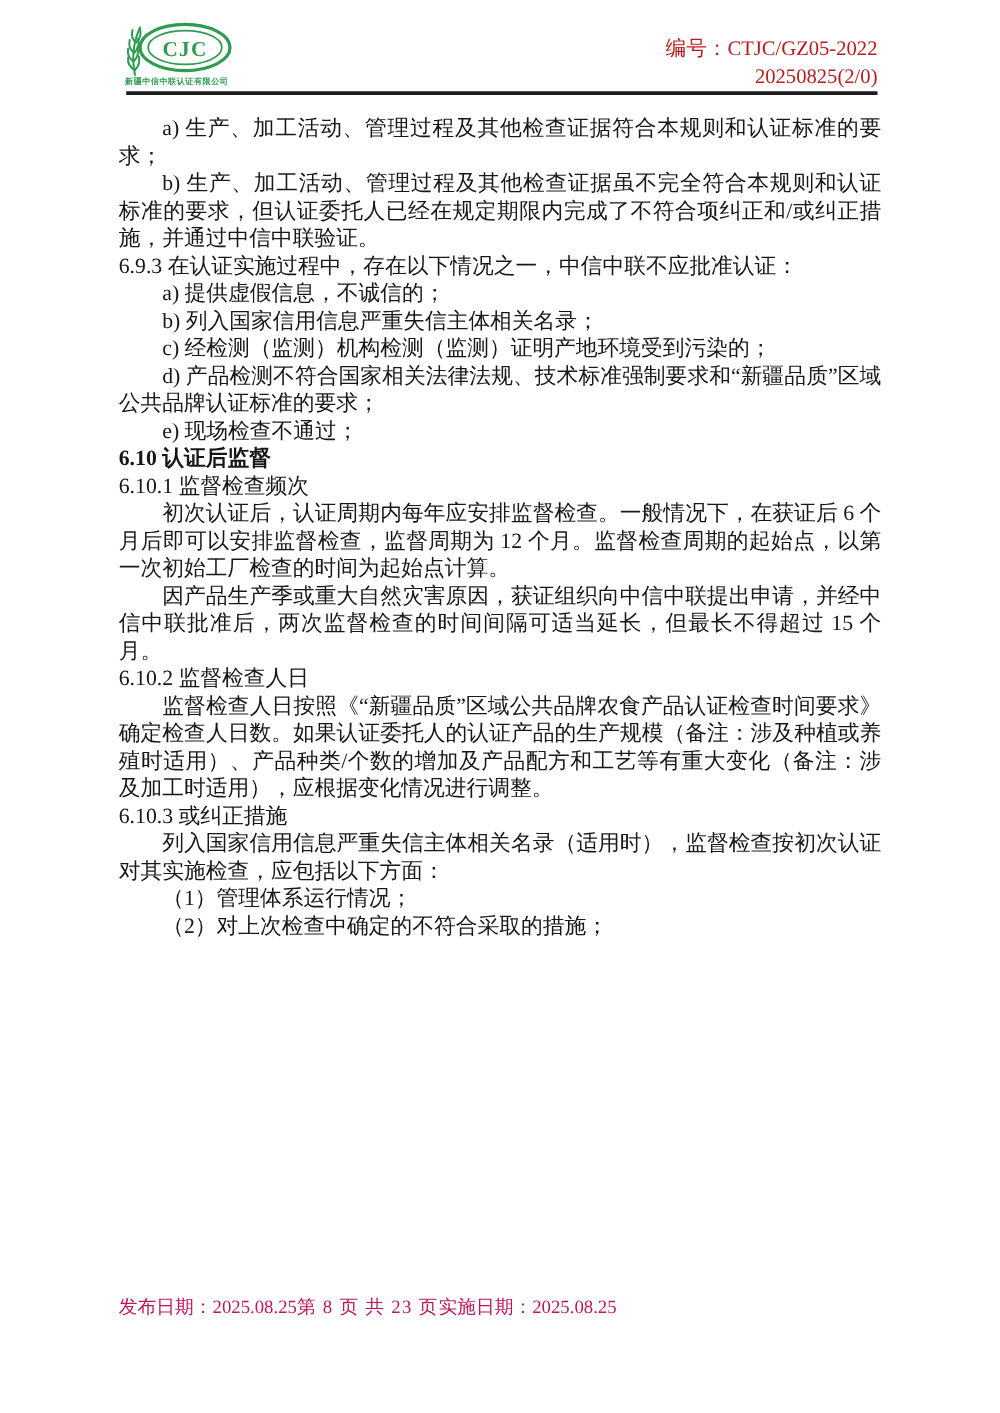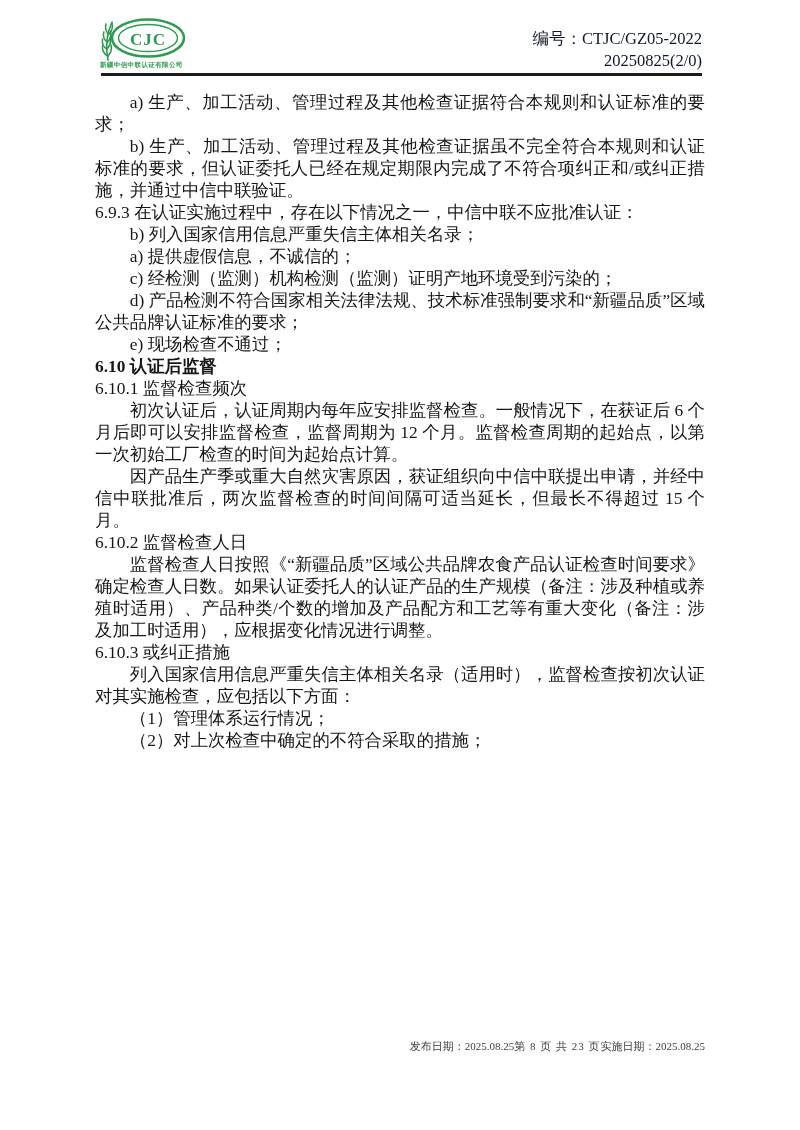--- a/index.html
+++ b/index.html
@@ -35,21 +35,21 @@
     color: #2e9b50;
     white-space: nowrap;
   }
   .doc-meta {
     position: absolute;
     top: 28px;
     right: 98px;
     text-align: right;
     font-size: 16.5px;
     line-height: 22px;
-    color: #0f172a;
+    color: #b91c1c;
     white-space: nowrap;
   }
   .header-rule {
     position: absolute;
     top: 73px;
     left: 101px;
     right: 98px;
     height: 3px;
     background: #1c1c1c;
   }
@@ -71,25 +71,25 @@
   .doc-body p.indent { text-indent: 2em; }
   .doc-body p.flush  { text-indent: 0; }
   .doc-body p.heading { text-indent: 0; font-weight: bold; }
   
   .doc-footer {
     position: absolute;
     left: 95px;
     width: 610px;
     top: 1034px;
     height: 24px;
-    font-size: 11px;
+    font-size: 15px;
     line-height: 24px;
-    color: #404040;
+    color: #be185d;
     display: flex;
-    justify-content: flex-end;
+    justify-content: flex-start;
     align-items: center;
     white-space: nowrap;
   }
   .doc-footer .f-center { letter-spacing: 1px; }
 </style>
 </head>
 <body>
 
 <div class="page">
 
@@ -120,22 +120,22 @@
     <div><span>编号：</span><span>CTJC/GZ05-2022</span></div>
     <div>20250825(2/0)</div>
   </div>
 
   <div class="header-rule"></div>
 
   <main class="doc-body">
       <p class="indent">a) 生产、加工活动、管理过程及其他检查证据符合本规则和认证标准的要求；</p>
       <p class="indent">b) 生产、加工活动、管理过程及其他检查证据虽不完全符合本规则和认证标准的要求，但认证委托人已经在规定期限内完成了不符合项纠正和/或纠正措施，并通过中信中联验证。</p>
       <p class="flush">6.9.3 在认证实施过程中，存在以下情况之一，中信中联不应批准认证：</p>
+      <p class="indent">a) 提供虚假信息，不诚信的；</p>
       <p class="indent">b) 列入国家信用信息严重失信主体相关名录；</p>
-      <p class="indent">a) 提供虚假信息，不诚信的；</p>
       <p class="indent">c) 经检测（监测）机构检测（监测）证明产地环境受到污染的；</p>
       <p class="indent">d) 产品检测不符合国家相关法律法规、技术标准强制要求和“新疆品质”区域公共品牌认证标准的要求；</p>
       <p class="indent">e) 现场检查不通过；</p>
       <p class="heading">6.10 认证后监督</p>
       <p class="flush">6.10.1 监督检查频次</p>
       <p class="indent">初次认证后，认证周期内每年应安排监督检查。一般情况下，在获证后 6 个月后即可以安排监督检查，监督周期为 12 个月。监督检查周期的起始点，以第一次初始工厂检查的时间为起始点计算。</p>
       <p class="indent">因产品生产季或重大自然灾害原因，获证组织向中信中联提出申请，并经中信中联批准后，两次监督检查的时间间隔可适当延长，但最长不得超过 15 个月。</p>
       <p class="flush">6.10.2 监督检查人日</p>
       <p class="indent">监督检查人日按照《“新疆品质”区域公共品牌农食产品认证检查时间要求》 确定检查人日数。如果认证委托人的认证产品的生产规模（备注：涉及种植或养 殖时适用）、产品种类/个数的增加及产品配方和工艺等有重大变化（备注：涉及加工时适用），应根据变化情况进行调整。</p>
       <p class="flush">6.10.3 或纠正措施</p>

